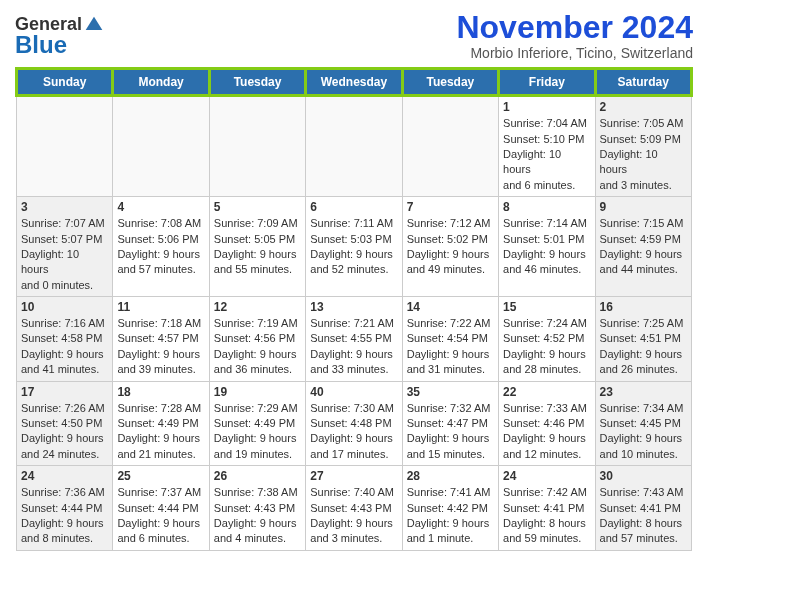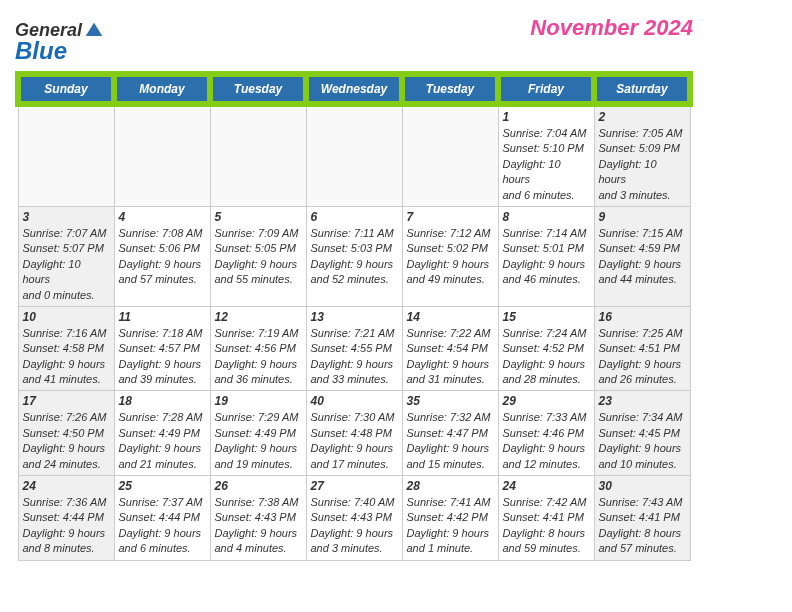--- a/index.html
+++ b/index.html
@@ -5,22 +5,21 @@
     * { margin: 0; padding: 0; box-sizing: border-box; }
     body {
       font-family: Arial, sans-serif;
       background: #fff;
       width: 792px;
       height: 612px;
       overflow: hidden;
     }
     .container {
       width: 708px;
-      padding: 16px 15px 5px 15px;
-      font-style: italic;
+      padding: 10px 15px 5px 15px;
     }
     .header-row {
       display: flex;
       align-items: flex-start;
       justify-content: space-between;
       margin-bottom: 6px;
     }
     .logo {
       display: flex;
       flex-direction: column;
@@ -41,42 +40,42 @@
     }
     .logo-icon {
       width: 20px;
       height: 20px;
       margin-left: 2px;
     }
     .title-block {
       text-align: right;
     }
     .month-title {
-      font-size: 22px;
-      font-weight: bold;
-      color: #ec4899;
+      font-size: 32px;
+      font-weight: bold;
+      color: #1d4ed8;
       line-height: 1.1;
     }
     .subtitle {
       font-size: 14px;
       color: #555;
     }
     table {
       width: 100%;
       border-collapse: collapse;
       table-layout: fixed;
     }
     .day-header {
       background-color: #2c6fad;
       color: #fff;
       text-align: center;
       font-size: 12px;
       font-weight: bold;
       padding: 5px 2px;
-      border: 6px solid #84cc16;
+      border: 3px solid #84cc16;
     }
     td {
       border: 1px solid #ccc;
       vertical-align: top;
       padding: 3px 4px;
       font-size: 9.5px;
       color: #333;
       height: 78px;
       background: #fff;
     }
@@ -107,20 +106,21 @@
       <div class="logo-text">
         <span class="logo-general">General</span>
         <svg class="logo-icon" viewBox="0 0 24 24">
           <polygon points="12,2 22,18 2,18" fill="#2c6fad"></polygon>
         </svg>
       </div>
       <span class="logo-blue" style="font-size:24px;font-weight:bold;margin-top:-4px;">Blue</span>
     </div>
     <div class="title-block">
       <div class="month-title">November 2024</div>
+      <div class="subtitle">Morbio Inferiore, Ticino, Switzerland</div>
     </div>
   </div>
 
   <table>
     <thead>
       <tr>
         <th class="day-header">Sunday</th>
         <th class="day-header">Monday</th>
         <th class="day-header">Tuesday</th>
         <th class="day-header">Wednesday</th>
@@ -220,21 +220,21 @@
           </td>
           <td>
             <span class="day-number">40</span>
             <div class="day-info">Sunrise: 7:30 AM<br>Sunset: 4:48 PM<br>Daylight: 9 hours<br>and 17 minutes.</div>
           </td>
           <td>
             <span class="day-number">35</span>
             <div class="day-info">Sunrise: 7:32 AM<br>Sunset: 4:47 PM<br>Daylight: 9 hours<br>and 15 minutes.</div>
           </td>
           <td>
-            <span class="day-number">29</span>
+            <span class="day-number">22</span>
             <div class="day-info">Sunrise: 7:33 AM<br>Sunset: 4:46 PM<br>Daylight: 9 hours<br>and 12 minutes.</div>
           </td>
           <td class="weekend">
             <span class="day-number">23</span>
             <div class="day-info">Sunrise: 7:34 AM<br>Sunset: 4:45 PM<br>Daylight: 9 hours<br>and 10 minutes.</div>
           </td>
         </tr>
         <tr>
           <td class="weekend">
             <span class="day-number">24</span>

